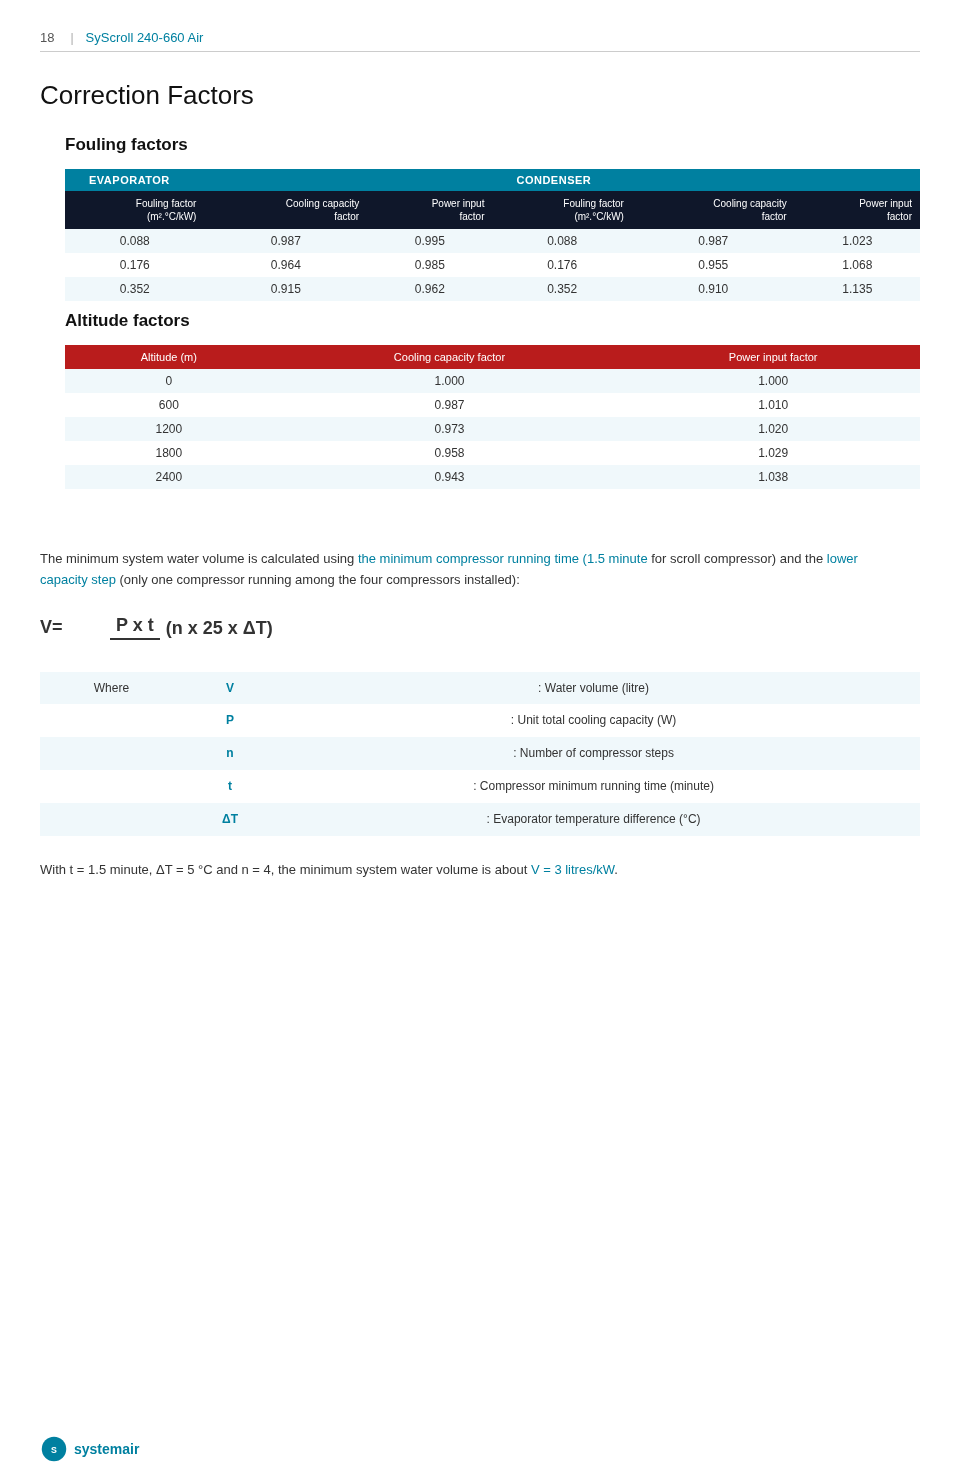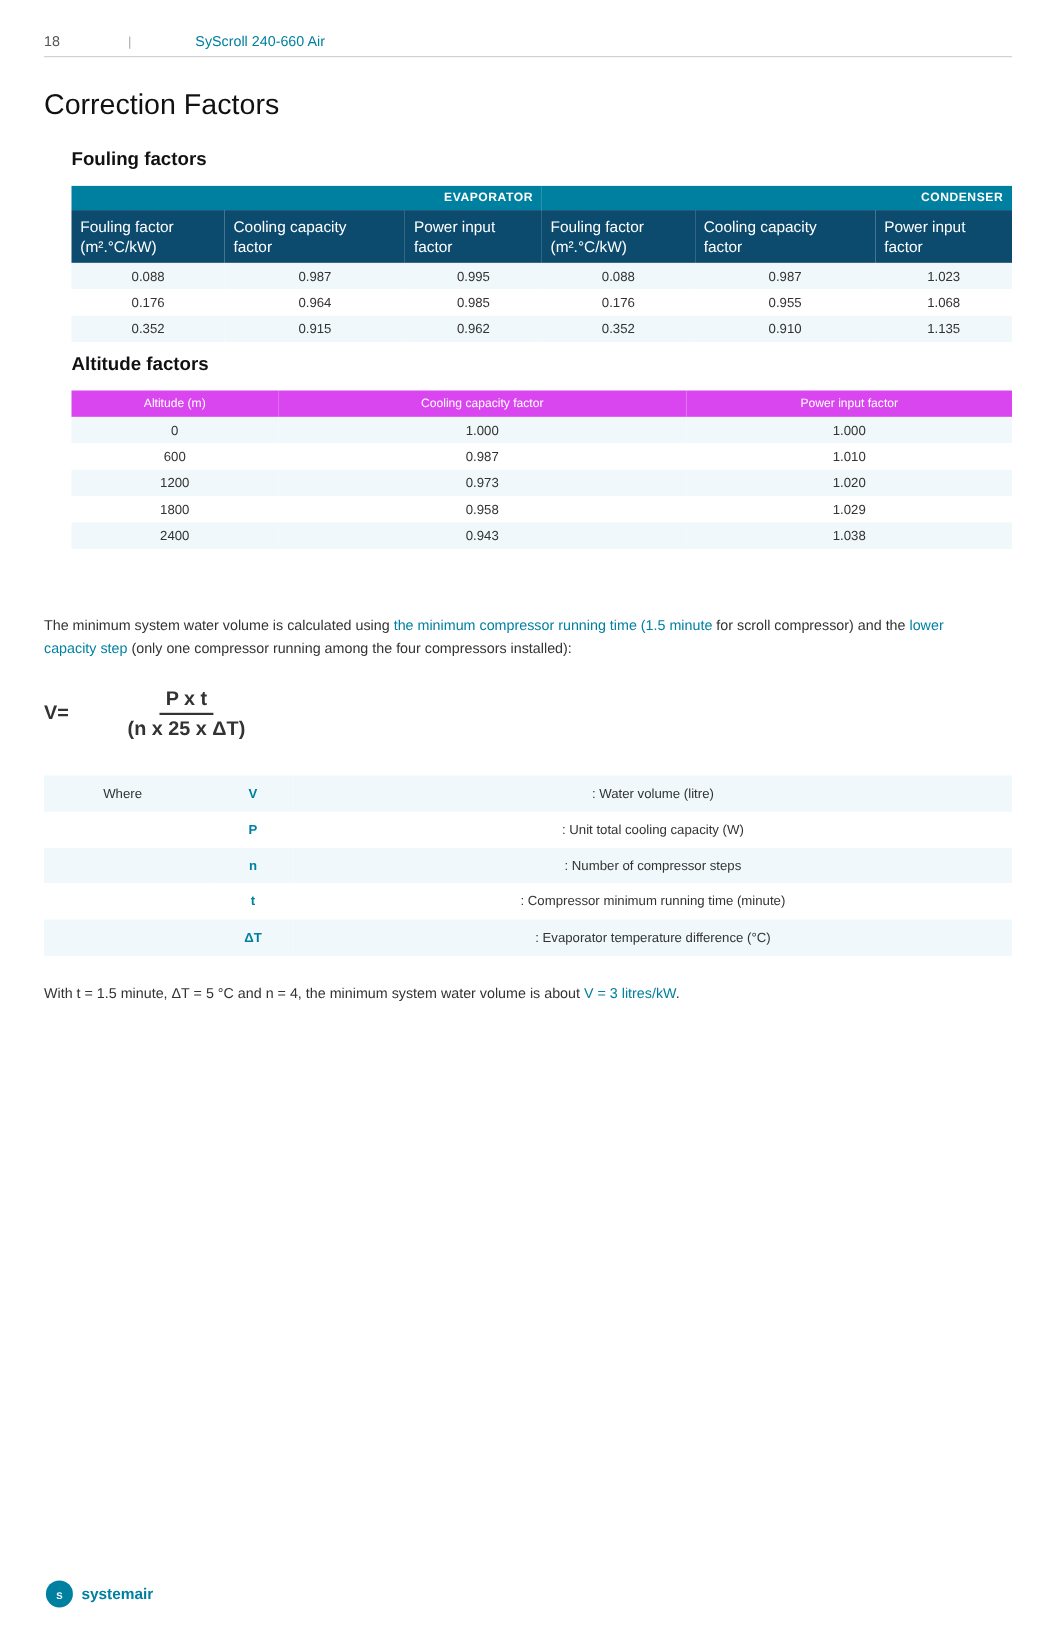--- a/index.html
+++ b/index.html
@@ -14,21 +14,20 @@
     }
 
     .page-header {
       display: flex;
       align-items: center;
       border-bottom: 1px solid #ccc;
       padding-bottom: 6px;
       margin-bottom: 28px;
       font-size: 12px;
       color: #555;
-      gap: 46px;
     }
     .page-number {
       font-size: 13px;
       color: #555;
       margin-right: 16px;
     }
     .page-header-title {
       font-size: 13px;
       color: #0080a0;
     }
@@ -55,36 +54,36 @@
     table {
       width: 100%;
       border-collapse: collapse;
       font-size: 12px;
     }
 
     
     .section-header-row th {
       background-color: #0080a0;
       color: #fff;
-      text-align: right;
-      padding: 5px 8px;
+      text-align: left;
+      padding: 5px 24px;
       font-weight: bold;
       font-size: 11px;
       letter-spacing: 0.5px;
       text-transform: uppercase;
     }
 
     
     .col-header-row th {
-      background-color: #0c4a6e;
+      background-color: #0f172a;
       color: #fff;
-      text-align: left;
+      text-align: right;
       padding: 6px 8px;
       font-weight: normal;
-      font-size: 14px;
+      font-size: 10px;
       line-height: 1.3;
       vertical-align: bottom;
     }
 
     
     table tbody tr td {
       text-align: center;
       padding: 5px 8px;
       font-size: 12px;
       border: none;
@@ -92,24 +91,24 @@
 
     table tbody tr:nth-child(odd) td {
       background-color: #f0f8fb;
     }
     table tbody tr:nth-child(even) td {
       background-color: #fff;
     }
 
     
     .alt-table .alt-col-header-row th {
-      background-color: #d946ef;
+      background-color: #b91c1c;
       color: #fff;
       text-align: center;
-      padding: 6px 0;
+      padding: 6px 11px;
       font-weight: normal;
       font-size: 11px;
     }
 
     .alt-table tbody tr:nth-child(odd) td {
       background-color: #f0f8fb;
     }
     .alt-table tbody tr:nth-child(even) td {
       background-color: #fff;
     }
@@ -140,21 +139,20 @@
 
     .formula-label {
       font-size: 18px;
       font-weight: bold;
       color: #333;
       min-width: 50px;
     }
 
     .formula-fraction {
       display: inline-flex;
-      flex-direction: column;
       align-items: center;
       font-size: 18px;
       font-weight: bold;
       color: #333;
     }
 
     .formula-numerator {
       border-bottom: 2px solid #333;
       padding-bottom: 2px;
       padding-left: 6px;

